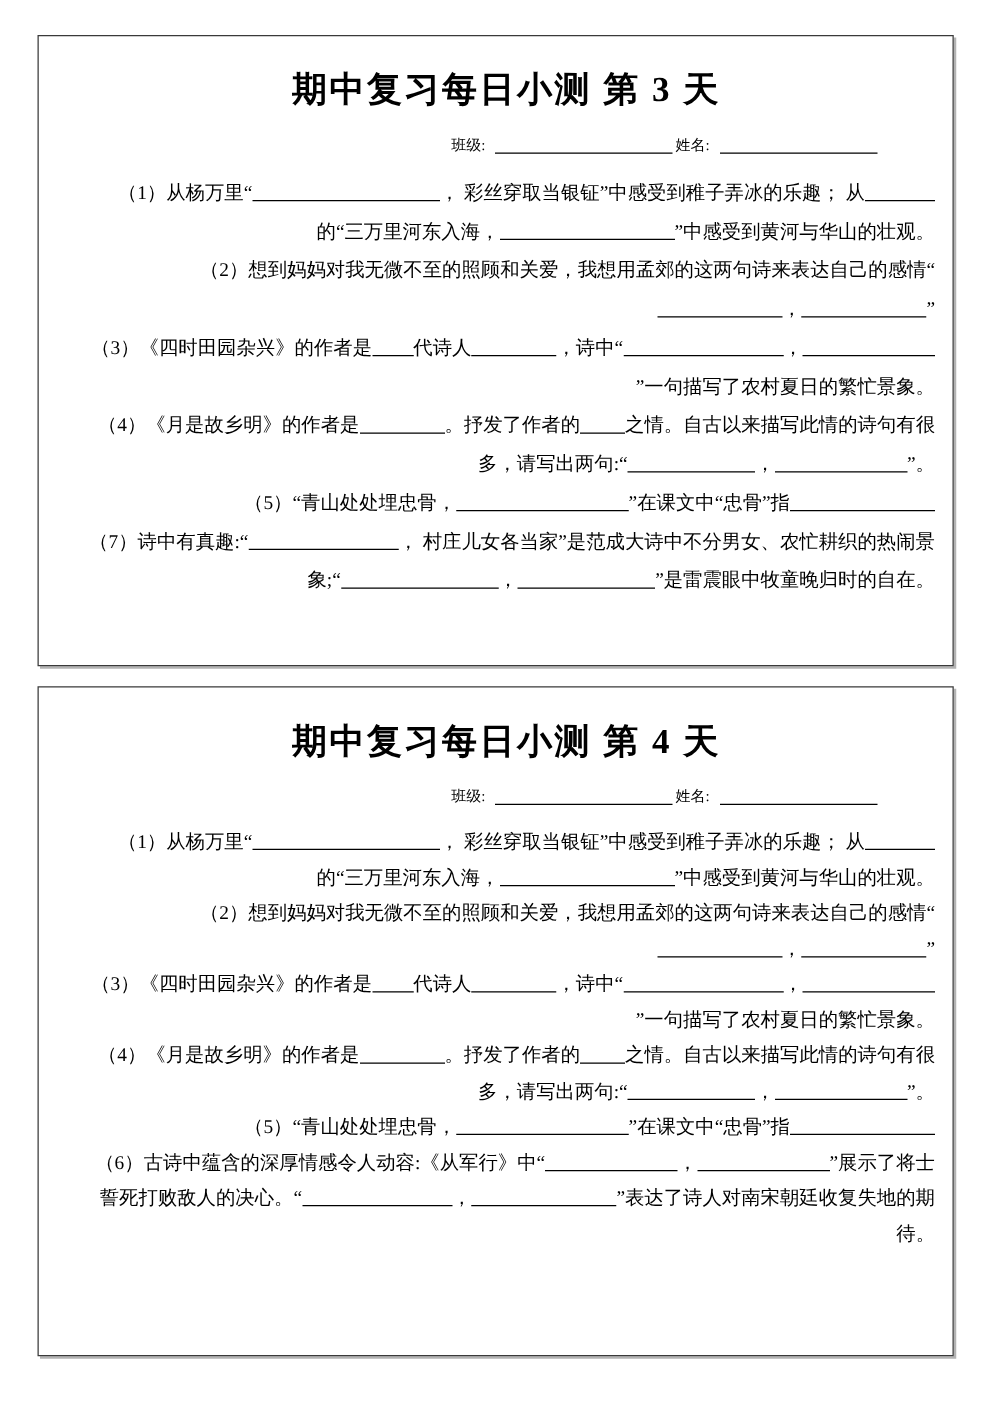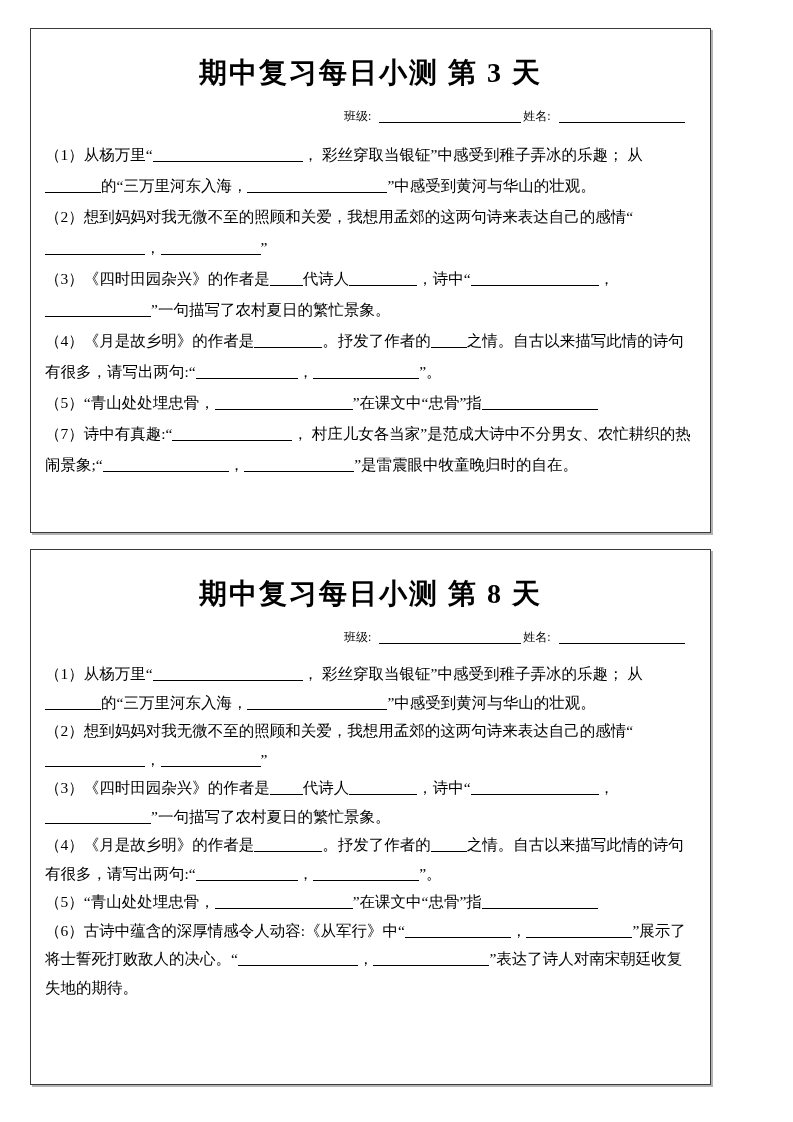--- a/index.html
+++ b/index.html
@@ -13,26 +13,26 @@
     overflow: hidden;
   }
   .page {
     position: relative;
     width: 793px;
     height: 1122px;
     background: #ffffff;
   }
   .box {
     box-sizing: border-box;
-    width: 681px;
+    width: 733px;
     margin-left: 30px;
     background: #ffffff;
     border: 1.5px solid #3a3a3a;
     box-shadow: 2px 2px 0 #b3b3b3;
-    padding: 16px 13px 10px 13px;
+    padding: 16px 13px 10px 30px;
     overflow: hidden;
   }
   .box1 { margin-top: 28px; height: 505px; }
   .box2 { margin-top: 16px; height: 536px; }
   .title {
     text-align: center;
     font-size: 28px;
     font-weight: 600;
     letter-spacing: 2px;
     margin: 10px 0 12px 0;
@@ -51,21 +51,21 @@
     position: relative;
     top: 3px;
     margin-left: 8px;
   }
   .idblank.class-line { width: 142px; margin-right: 2px; }
   .idblank.name-line  { width: 126px; }
   .qs { padding: 0 1px; }
   .q {
     margin: 0;
     font-size: 15.5px;
-    text-align: left;
+    text-align: right;
     word-break: break-all;
   }
   .box1 .q { line-height: 31px; }
   .box2 .q { line-height: 28.5px; }
   .blank {
     display: inline-block;
     border-bottom: 1px solid #000;
     height: 1em;
     position: relative;
     top: 2px;
@@ -83,21 +83,21 @@
           <p class="q">（1）从杨万里“<span class="blank" style="width: 150px;"></span>， 彩丝穿取当银钲”中感受到稚子弄冰的乐趣； 从<span class="blank" style="width: 56px;"></span>的“三万里河东入海，<span class="blank" style="width: 140px;"></span>”中感受到黄河与华山的壮观。</p>
           <p class="q">（2）想到妈妈对我无微不至的照顾和关爱，我想用孟郊的这两句诗来表达自己的感情“<span class="blank" style="width: 100px;"></span>，<span class="blank" style="width: 100px;"></span>”</p>
           <p class="q">（3）《四时田园杂兴》的作者是<span class="blank" style="width: 33px;"></span>代诗人<span class="blank" style="width: 68px;"></span>，诗中“<span class="blank" style="width: 128px;"></span>，<span class="blank" style="width: 106px;"></span>”一句描写了农村夏日的繁忙景象。</p>
           <p class="q">（4）《月是故乡明》的作者是<span class="blank" style="width: 68px;"></span>。抒发了作者的<span class="blank" style="width: 36px;"></span>之情。自古以来描写此情的诗句有很多，请写出两句:“<span class="blank" style="width: 102px;"></span>，<span class="blank" style="width: 106px;"></span>”。</p>
           <p class="q">（5）“青山处处埋忠骨，<span class="blank" style="width: 138px;"></span>”在课文中“忠骨”指<span class="blank" style="width: 116px;"></span></p>
           <p class="q">（7）诗中有真趣:“<span class="blank" style="width: 120px;"></span>， 村庄儿女各当家”是范成大诗中不分男女、农忙耕织的热闹景象;“<span class="blank" style="width: 126px;"></span>，<span class="blank" style="width: 110px;"></span>”是雷震眼中牧童晚归时的自在。</p>
         </div>
   </section>
 
   <section class="box box2">
-    <h1 class="title">期中复习每日小测 第 8 天</h1>
+    <h1 class="title">期中复习每日小测 第 4 天</h1>
     <div class="idrow"><span>班级:</span><span class="idblank class-line"></span><span>姓名:</span><span class="idblank name-line"></span></div>
     <div class="qs">
           <p class="q">（1）从杨万里“<span class="blank" style="width: 150px;"></span>， 彩丝穿取当银钲”中感受到稚子弄冰的乐趣； 从<span class="blank" style="width: 56px;"></span>的“三万里河东入海，<span class="blank" style="width: 140px;"></span>”中感受到黄河与华山的壮观。</p>
           <p class="q">（2）想到妈妈对我无微不至的照顾和关爱，我想用孟郊的这两句诗来表达自己的感情“<span class="blank" style="width: 100px;"></span>，<span class="blank" style="width: 100px;"></span>”</p>
           <p class="q">（3）《四时田园杂兴》的作者是<span class="blank" style="width: 33px;"></span>代诗人<span class="blank" style="width: 68px;"></span>，诗中“<span class="blank" style="width: 128px;"></span>，<span class="blank" style="width: 106px;"></span>”一句描写了农村夏日的繁忙景象。</p>
           <p class="q">（4）《月是故乡明》的作者是<span class="blank" style="width: 68px;"></span>。抒发了作者的<span class="blank" style="width: 36px;"></span>之情。自古以来描写此情的诗句有很多，请写出两句:“<span class="blank" style="width: 102px;"></span>，<span class="blank" style="width: 106px;"></span>”。</p>
           <p class="q">（5）“青山处处埋忠骨，<span class="blank" style="width: 138px;"></span>”在课文中“忠骨”指<span class="blank" style="width: 116px;"></span></p>
           <p class="q">（6）古诗中蕴含的深厚情感令人动容:《从军行》中“<span class="blank" style="width: 106px;"></span>，<span class="blank" style="width: 106px;"></span>”展示了将士誓死打败敌人的决心。“<span class="blank" style="width: 120px;"></span>，<span class="blank" style="width: 116px;"></span>”表达了诗人对南宋朝廷收复失地的期待。</p>
         </div>
   </section>

